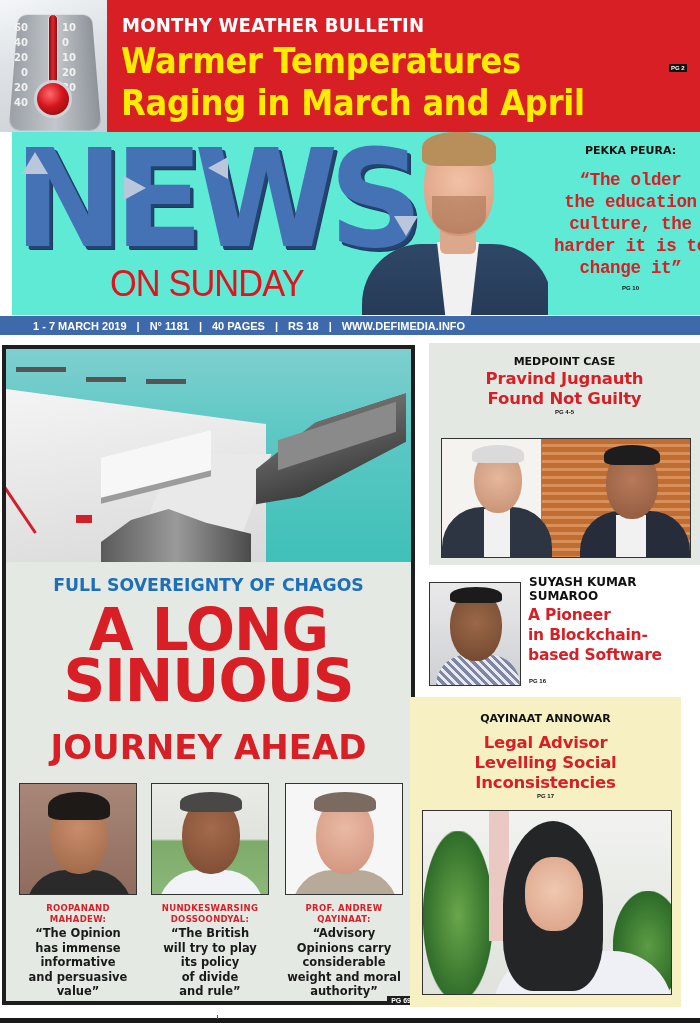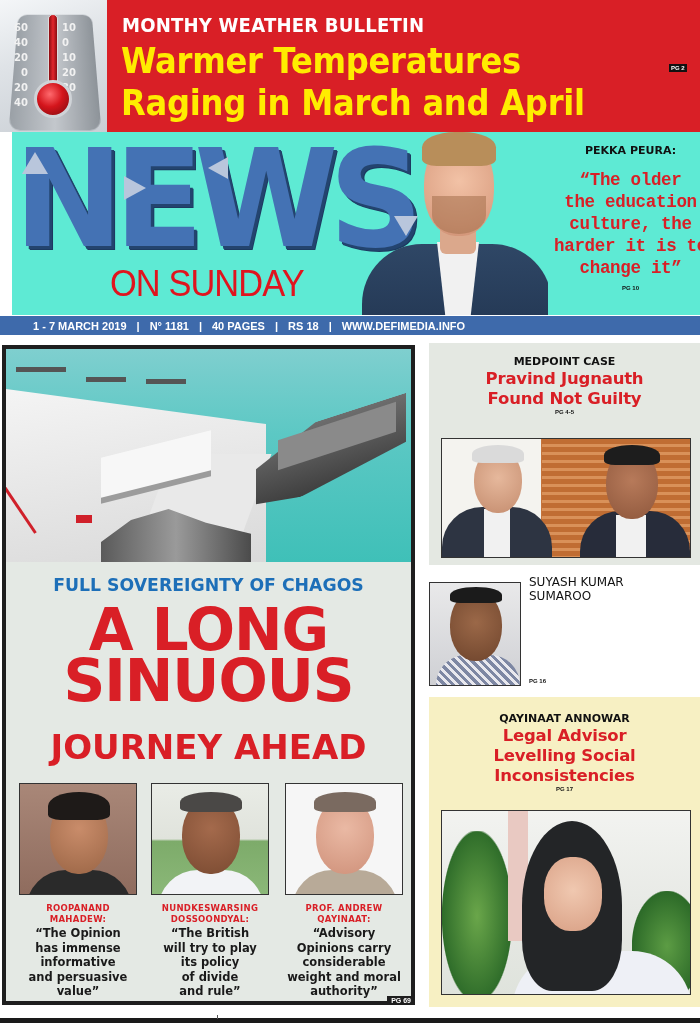--- a/index.html
+++ b/index.html
@@ -114,27 +114,27 @@
       font-size: 16.5px; line-height: 20px; letter-spacing: -0.2px; }
     .side-pg { text-align: center; font-family: "Liberation Sans", sans-serif; font-size: 6px; font-weight: bold; color: #111; }
     .photo-duo { position: absolute; left: 12px; top: 95px; width: 250px; height: 120px; border: 1px solid #333; overflow: hidden;
       background: linear-gradient(90deg, #f4f3ef 0%, #f4f3ef 40%, #c5753c 40%, #d4874a 100%); }
     .blinds { position: absolute; left: 100px; top: 0; width: 150px; height: 120px;
       background: repeating-linear-gradient(180deg, #c06d33 0 5px, #d99159 5px 8px); }
 
     .side2 { position: absolute; left: 429px; top: 575px; width: 271px; height: 115px; background: #ffffff; }
     .mug2 { position: absolute; left: 0; top: 7px; width: 92px; height: 104px; border: 1px solid #333; overflow: hidden;
       background: linear-gradient(180deg,#e9e9ea,#cfd0d4); }
-    .side2-name { position: absolute; left: 100px; top: 0px; font-family: "DejaVu Sans", sans-serif; font-weight: normal; font-size: 12px;
+    .side2-name { position: absolute; left: 100px; top: 0px; font-family: "DejaVu Sans", sans-serif; font-weight: bold; font-size: 12px;
       line-height: 14px; color: #111; }
     .side2-head { position: absolute; left: 99px; top: 30px; font-family: "DejaVu Sans", sans-serif; font-weight: bold; color: #d91f26;
       font-size: 15.5px; line-height: 20px; letter-spacing: -0.2px; }
     .side2-pg { position: absolute; left: 100px; top: 103px; font-family: "Liberation Sans", sans-serif; font-size: 6px; font-weight: bold; color: #111; }
 
-    .side3 { position: absolute; left: 429px; top: 697px; width: 271px; height: 310px; background: #f7f0c3; }
+    .side3 { position: absolute; left: 410px; top: 697px; width: 271px; height: 310px; background: #f7f0c3; }
     .photo-hijab { position: absolute; left: 12px; top: 113px; width: 250px; height: 185px; border: 1px solid #333; overflow: hidden;
       background: linear-gradient(180deg,#f2f3f0 0%, #e6e8e4 60%, #dfe3dc 100%); }
 
     .bottom-rule { position: absolute; left: 0; top: 1018px; width: 700px; height: 5px; background: #1a1a1a; }
     .bottom-tick { position: absolute; left: 217px; top: 1015px; width: 1px; height: 4px; background: #555; }
   </style>
 </head>
 <body>
 
 <div class="banner">
@@ -314,27 +314,32 @@
 <div class="side2">
   <div class="mug2">
     <div style="position:absolute;left:6px;top:72px;width:84px;height:40px;background:repeating-linear-gradient(45deg,#7d87a3 0 3px,#e8e8ee 3px 6px);border-radius:30px 30px 0 0;"></div>
     <div style="position:absolute;left:20px;top:8px;width:52px;height:70px;border-radius:48%;background:radial-gradient(circle at 50% 45%,#9b6848,#6e442c);"></div>
     <div style="position:absolute;left:20px;top:4px;width:52px;height:16px;border-radius:50% 50% 20% 20%;background:#1b1b1b;"></div>
   </div>
   <div class="side2-name">
     <div>SUYASH KUMAR</div>
     <div>SUMAROO</div>
   </div>
+  <div class="side2-head">
+    <div>A Pioneer</div>
+    <div>in Blockchain-</div>
+    <div>based Software</div>
+  </div>
   <div class="side2-pg">PG 16</div>
 </div>
 
 <div class="side3">
   <div style="height:15px;"></div>
   <div class="side-kicker">QAYINAAT ANNOWAR</div>
-  <div class="side-head" style="margin-top:1px;">
+  <div class="side-head" style="margin-top:8px;">
     <div>Legal Advisor</div>
     <div>Levelling Social</div>
     <div>Inconsistencies</div>
   </div>
   <div class="side-pg">PG 17</div>
   <div class="photo-hijab">
     <div style="position:absolute;left:0;top:20px;width:70px;height:170px;background:radial-gradient(ellipse at 50% 50%,#6aa64a,#2f6d2a 70%,transparent 72%);"></div>
     <div style="position:absolute;left:190px;top:80px;width:70px;height:110px;background:radial-gradient(ellipse at 50% 50%,#5c9c44,#2c6a28 70%,transparent 72%);"></div>
     <div style="position:absolute;left:66px;top:0;width:20px;height:130px;background:#e9c9c2;"></div>
     <div style="position:absolute;left:70px;top:140px;width:180px;height:60px;background:#eef0f6;border-radius:60px 60px 0 0;"></div>

